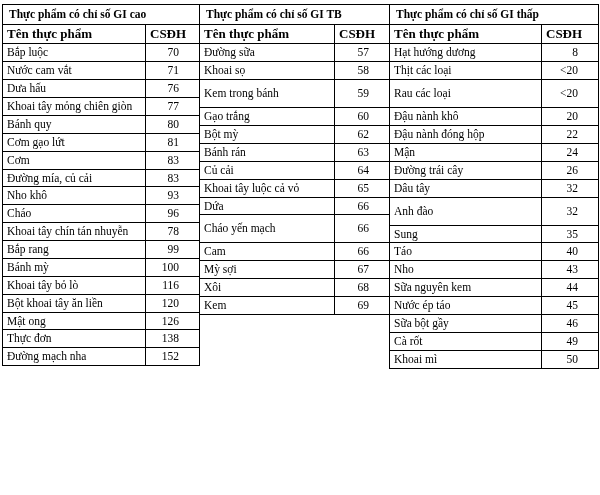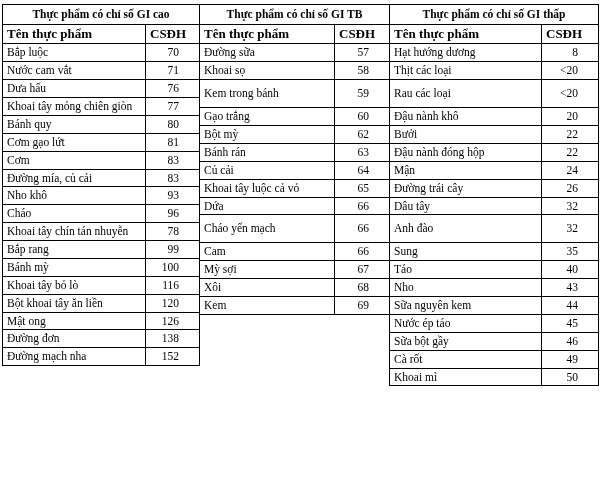--- a/index.html
+++ b/index.html
@@ -30,21 +30,20 @@
     border: 1px solid #000000;
     padding: 2px 4px 2px 4px;
     vertical-align: middle;
     line-height: 1.12;
     font-weight: normal;
     text-align: left;
     height: 14px;
     box-sizing: border-box;
   }
   table.gi th.group {
-    text-align: center;
     font-weight: bold;
     padding: 3px 6px;
     font-size: 11.5px;
   }
   table.gi th.colhead {
     font-weight: bold;
     font-size: 13px;
     margin-left: 25px;
   }
   table.gi th.colhead.num, table.gi td.num {
@@ -143,21 +142,21 @@
         </tr>
       <tr>
           <td class="name">Bột khoai tây ăn liền</td>
           <td class="num">120</td>
         </tr>
       <tr>
           <td class="name">Mật ong</td>
           <td class="num">126</td>
         </tr>
       <tr>
-          <td class="name">Đường đơn</td>
+          <td class="name">Thực đơn</td>
           <td class="num">138</td>
         </tr>
       <tr>
           <td class="name">Đường mạch nha</td>
           <td class="num">152</td>
         </tr>
     </tbody>
   </table>
 
   <table class="gi" id="block1">
@@ -259,24 +258,20 @@
         </tr>
       <tr>
           <td class="name" style="height:28px">Rau các loại</td>
           <td class="num">&lt;20</td>
         </tr>
       <tr>
           <td class="name">Đậu nành khô</td>
           <td class="num">20</td>
         </tr>
       <tr>
-          <td class="name">Bưởi</td>
-          <td class="num">22</td>
-        </tr>
-      <tr>
           <td class="name">Đậu nành đóng hộp</td>
           <td class="num">22</td>
         </tr>
       <tr>
           <td class="name">Mận</td>
           <td class="num">24</td>
         </tr>
       <tr>
           <td class="name">Đường trái cây</td>
           <td class="num">26</td>

